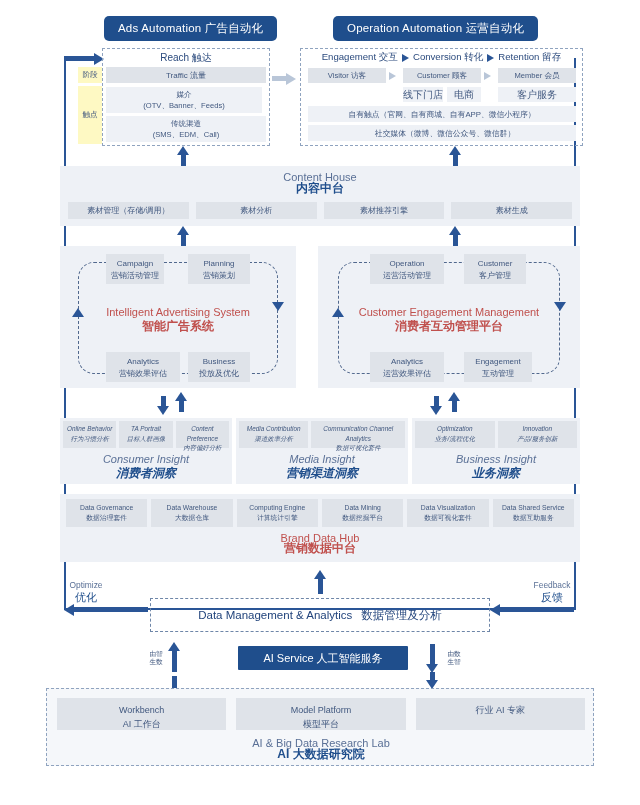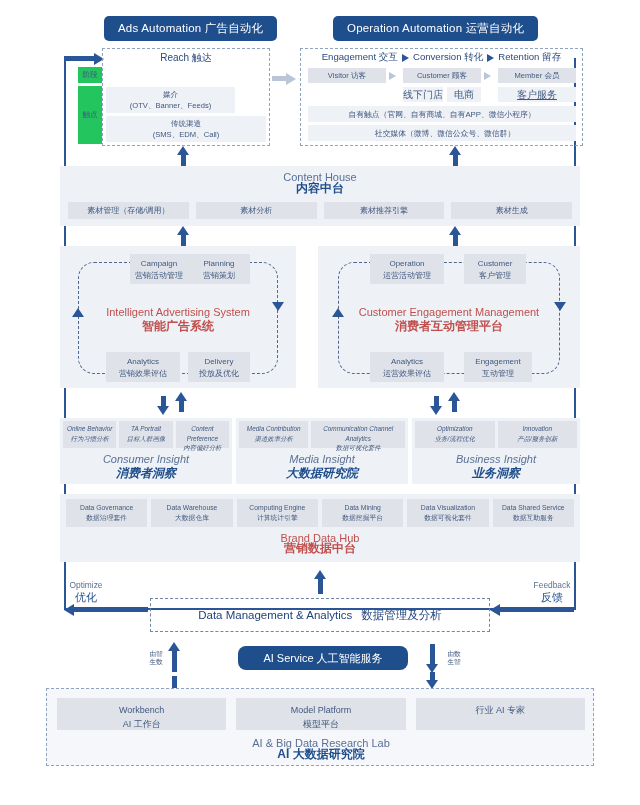--- a/index.html
+++ b/index.html
@@ -42,28 +42,28 @@
   
   #hdr-ads { position: absolute; left: 104px; top: 16px; }
   #hdr-ops { position: absolute; left: 333px; top: 16px; }
 
   
   #reach-wrap { position: absolute; left: 78px; top: 48px; width: 192px; height: 98px; }
   #reach-dash { position: absolute; left: 24px; top: 0; width: 168px; height: 98px; border: 1px dashed #8fa3bf; }
   #reach-title { position: absolute; left: 24px; top: 3px; width: 168px; text-align: center; font-size: 10px; color: #2b4a7d; }
   .rowlabel {
     position: absolute; left: 0; width: 24px;
-    background: #22c55e; color: #41587f; font-size: 7.6px;
+    background: #fef9c3; color: #41587f; font-size: 7.6px;
     display: flex; align-items: center; justify-content: center;
   }
   #lbl-stage { top: 19px; height: 16px; }
   #lbl-touch { top: 38px; height: 58px; }
   #reach-traffic { position: absolute; left: 28px; top: 19px; width: 160px; height: 16px;
     background: #dfe3e9; color: #41587f; font-size: 8px; display: flex; align-items: center; justify-content: center; }
-  #reach-media { position: absolute; left: 28px; top: 39px; width: 129px; height: 26px; }
+  #reach-media { position: absolute; left: 28px; top: 39px; width: 156px; height: 26px; }
   #reach-trad { position: absolute; left: 28px; top: 68px; width: 160px; height: 26px; }
   .mbox { background: #eef1f6; color: #41587f; font-size: 7.6px; text-align: center; padding-top: 3px; line-height: 1.4; }
 
   
   #eng-wrap { position: absolute; left: 300px; top: 48px; width: 283px; height: 98px; }
   #eng-dash { position: absolute; left: 0; top: 0; width: 283px; height: 98px; border: 1px dashed #8fa3bf; }
   #eng-title { position: absolute; left: 0; top: 3px; width: 283px; text-align: center; font-size: 9.6px; color: #2b4a7d;
                display: flex; align-items: center; justify-content: center; gap: 4px; }
   .tri-r { width: 0; height: 0; border-top: 4px solid transparent; border-bottom: 4px solid transparent; border-left: 7px solid #2a5596; display:inline-block; }
   .tri-r.pale { border-left-color: #b9c6d8; }
@@ -72,21 +72,21 @@
   #eng-visitor { left: 8px; width: 78px; }
   #eng-customer { left: 103px; width: 78px; }
   #eng-member { left: 198px; width: 78px; }
   .eng-sep { position: absolute; top: 24px; }
   #eng-sep1 { left: 89px; }
   #eng-sep2 { left: 184px; }
   .eng-sub { position: absolute; top: 39px; height: 15px; background: #eef1f6; color: #41587f;
              font-size: 10px; display: flex; align-items: center; justify-content: center; }
   #eng-store { left: 103px; width: 40px; }
   #eng-ecom { left: 147px; width: 34px; }
-  #eng-service { left: 198px; width: 78px; text-decoration: underline; }
+  #eng-service { left: 198px; width: 78px; }
   #eng-own { position: absolute; left: 8px; top: 58px; width: 268px; height: 16px; background: #eef1f6;
              color: #41587f; font-size: 7.8px; display: flex; align-items: center; justify-content: center; }
   #eng-social { position: absolute; left: 8px; top: 77px; width: 268px; height: 16px; background: #eef1f6;
              color: #41587f; font-size: 7.8px; display: flex; align-items: center; justify-content: center; padding-left: 6px; }
 
   
   #ch { position: absolute; left: 60px; top: 166px; width: 520px; height: 60px; background: #eef1f6; }
   #ch-en { position: absolute; left: 0; top: 5px; width: 520px; }
   #ch-cn { position: absolute; left: 0; top: 15px; width: 520px; }
   #ch-items { position: absolute; left: 8px; top: 36px; width: 504px; display: flex; gap: 7px; }
@@ -130,21 +130,21 @@
   .sidelbl-en { font-size: 8.4px; color: #5a7096; }
   .sidelbl-cn { font-size: 11px; color: #1f4e8c; }
 
   
   #dma { position: absolute; left: 150px; top: 598px; width: 340px; height: 34px;
          border: 1px dashed #6e86a8; display: flex; align-items: center; justify-content: center;
          font-size: 11.5px; color: #22447c; gap: 9px; }
 
   
   #ai-svc { position: absolute; left: 238px; top: 646px; width: 170px; height: 24px;
-            background: #1f4e8c; color: #fff; border-radius: 8px;
+            background: #1f4e8c; color: #fff; border-radius: 1px;
             display: flex; align-items: center; justify-content: center; font-size: 11px; }
   .flowlbl { position: absolute; font-size: 6.6px; color: #41587f; line-height: 1.25; text-align: center; width: 16px; }
 
   
   #ailab { position: absolute; left: 46px; top: 688px; width: 548px; height: 78px; border: 1px dashed #8fa3bf;
            background: #f5f7fa; }
   #ailab-items { position: absolute; left: 10px; top: 9px; width: 528px; display: flex; gap: 10px; }
   #ailab-items > div { flex: 1; height: 32px; background: #dfe3e9; color: #41587f;
                        font-size: 9px; text-align: center; padding-top: 5px; line-height: 1.6; }
   #ailab-en { position: absolute; left: 0; top: 48px; width: 548px; }
@@ -188,20 +188,21 @@
 <div id="fb-lbl">
   <div class="sidelbl-en">Feedback</div>
   <div class="sidelbl-cn">反馈</div>
 </div>
 
 <div id="reach-wrap">
   <div id="reach-dash"></div>
   <div id="reach-title">Reach 触达</div>
   <div id="lbl-stage" class="rowlabel">阶段</div>
   <div id="lbl-touch" class="rowlabel">触点</div>
+  <div id="reach-traffic">Traffic 流量</div>
   <div id="reach-media" class="mbox">
     <div>媒介</div>
     <div>(OTV、Banner、Feeds)</div>
   </div>
   <div id="reach-trad" class="mbox">
     <div>传统渠道</div>
     <div>(SMS、EDM、Call)</div>
   </div>
 </div>
 
@@ -245,34 +246,34 @@
   </div>
 </div>
 
 <div class="stem-v" style="left:181px;top:234px;height:12px;"></div>
 <div class="arrow-up" style="left:177px;top:226px;"></div>
 <div class="stem-v" style="left:453px;top:234px;height:12px;"></div>
 <div class="arrow-up" style="left:449px;top:226px;"></div>
 
 <div id="ias" class="sysbox">
   <div id="ias-ring" class="sysring"></div>
-  <div class="syscell" style="left:46px;top:8px;width:58px;margin-left:24px;">
+  <div class="syscell" style="left:46px;top:8px;width:58px;">
     <div>Campaign</div>
     <div>营销活动管理</div>
   </div>
   <div class="syscell" style="left:128px;top:8px;width:62px;">
     <div>Planning</div>
     <div>营销策划</div>
   </div>
   <div class="syscell" style="left:46px;top:106px;width:74px;">
     <div>Analytics</div>
     <div>营销效果评估</div>
   </div>
   <div class="syscell" style="left:128px;top:106px;width:62px;">
-    <div>Delivery</div>
+    <div>Business</div>
     <div>投放及优化</div>
   </div>
   <div class="sys-title-wrap">
     <div class="title-en red">Intelligent Advertising System</div>
     <div class="title-cn red">智能广告系统</div>
   </div>
   <div class="arrow-down ring-arrow" style="left:212px;top:56px;"></div>
   <div class="arrow-up ring-arrow" style="left:12px;top:62px;"></div>
 </div>
 
@@ -340,21 +341,21 @@
         <div>Media Contribution</div>
         <div>渠道效率分析</div>
       </div>
       <div style="flex:1.35;">
         <div>Communication Channel Analytics</div>
         <div>数据可视化套件</div>
       </div>
     </div>
     <div class="ins-title">
       <div class="title-en">Media Insight</div>
-      <div class="title-cn">大数据研究院</div>
+      <div class="title-cn">营销渠道洞察</div>
     </div>
   </div>
 
   <div id="ins-business" class="ins-col">
     <div class="ins-chiprow">
       <div>
         <div>Optimization</div>
         <div>业务/流程优化</div>
       </div>
       <div>

